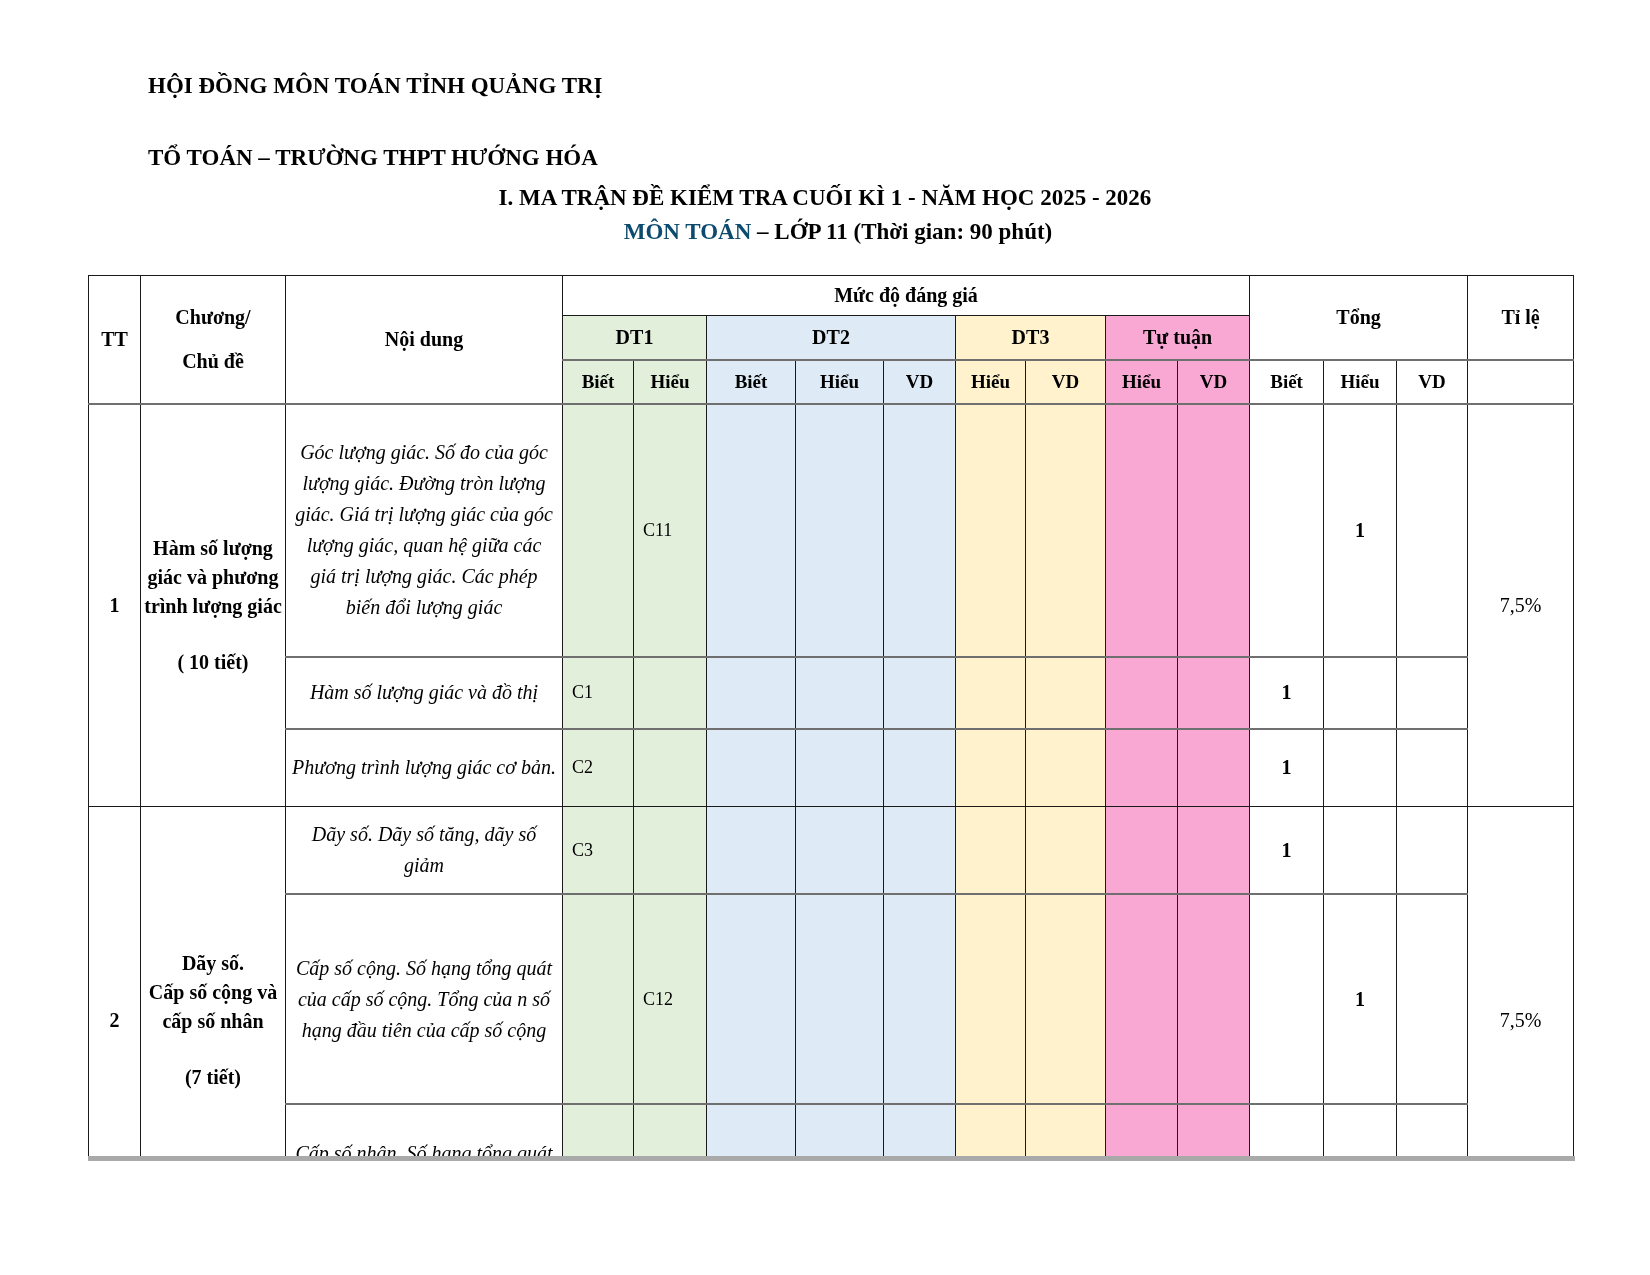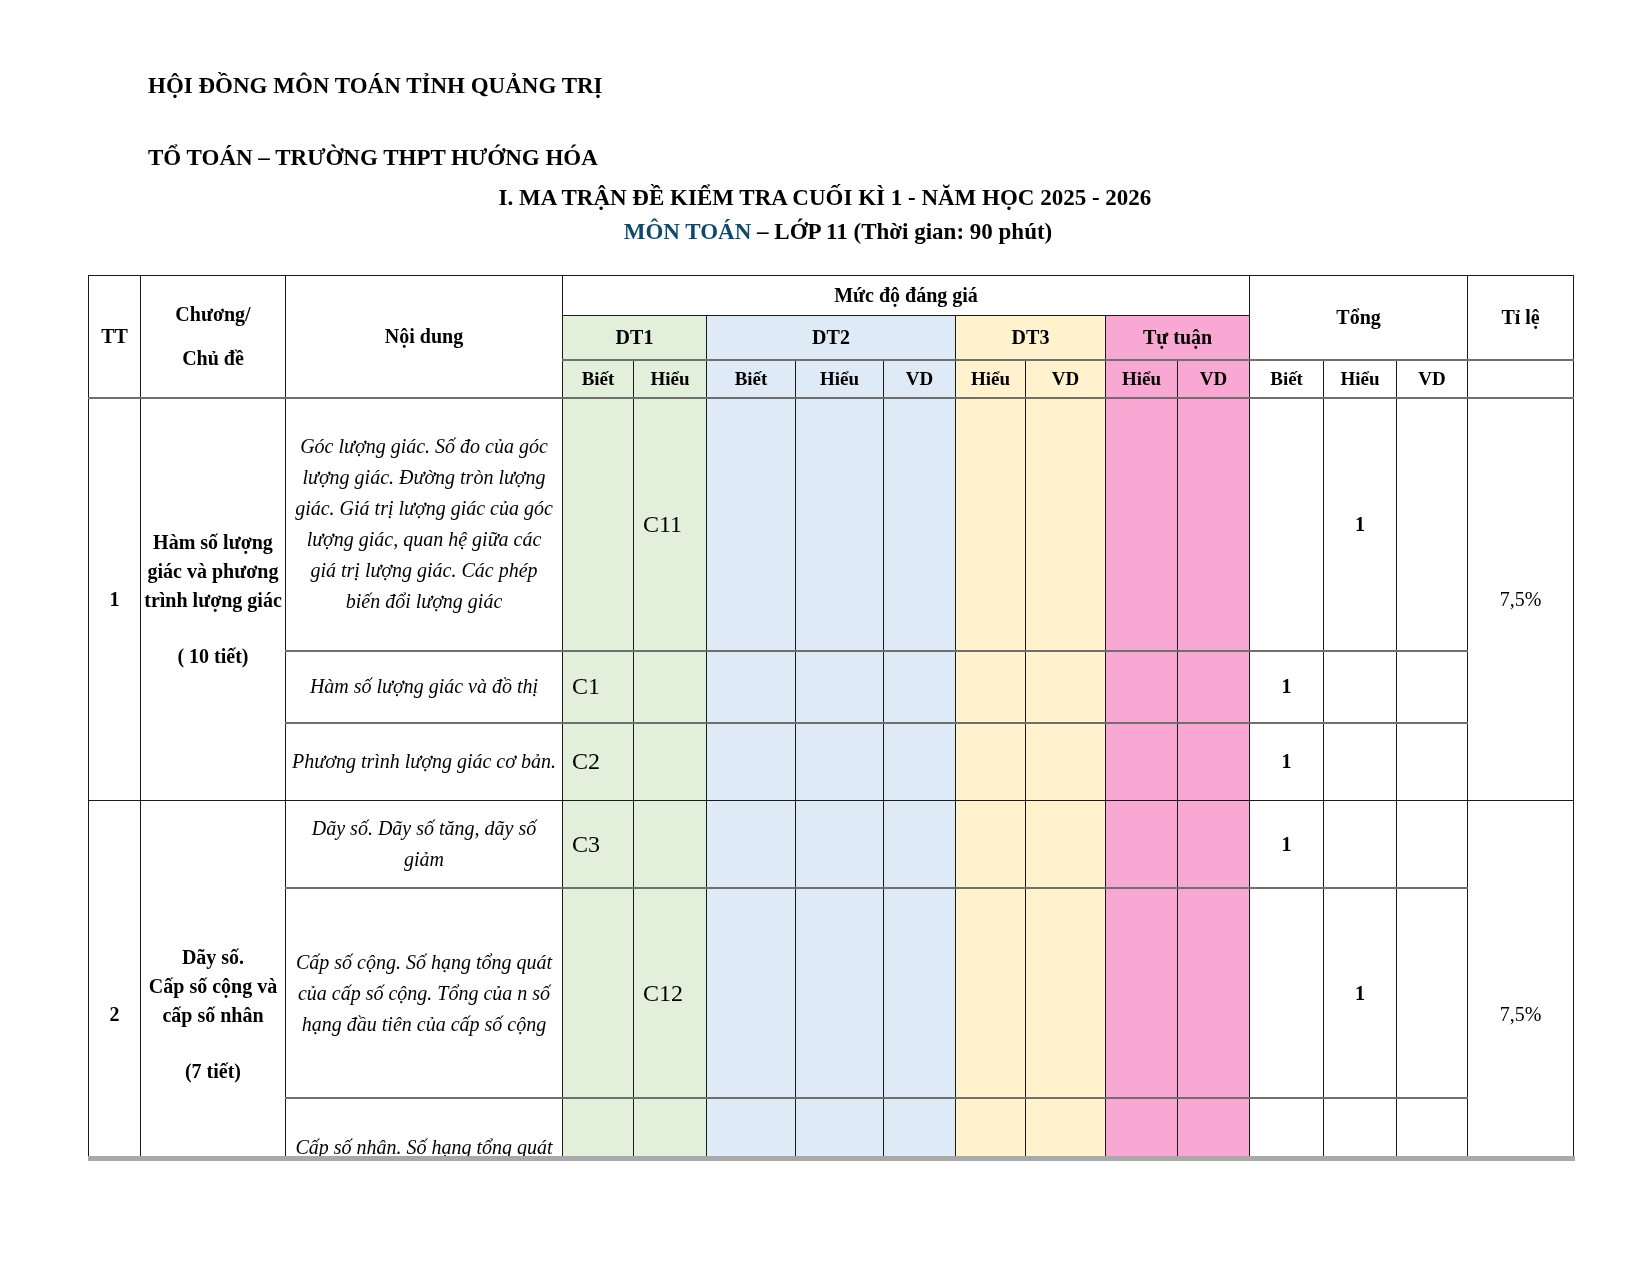--- a/index.html
+++ b/index.html
@@ -25,21 +25,21 @@
   th { font-weight:bold; font-size:20px; }
   th.lv { font-size:19px; }
   td { font-size:20px; }
 
   .g  { background:#e2efda; }
   .b  { background:#deeaf6; }
   .y  { background:#fff2cc; }
   .gr { background:#f9a8d4; }
 
   .noi { font-style:italic; line-height:31px; padding:12px 6px; }
-  .cl  { text-align:left; padding-left:9px; font-size:24px; font-style:normal; }
+  .cl  { text-align:left; padding-left:9px; font-size:18px; font-style:normal; }
   .tn  { font-weight:bold; }
   .tt-cell { font-weight:bold; }
   .chuong-cell { font-weight:bold; line-height:29px; padding:4px 2px; }
   .chuong-cell .dur { margin-top:27px; }
   .chuong-head div { line-height:30px; }
   .chuong-head div + div { margin-top:14px; }
   .tile-cell { font-size:20px; }
 
   tr.tk td, tr.tk th { border-top:2px solid #6f6f6f; }
 
@@ -90,21 +90,21 @@
         <th rowspan="2">Tỉ lệ</th>
       </tr>
 
       <tr style="height:44px">
         <th colspan="2" class="g">DT1</th>
         <th colspan="3" class="b">DT2</th>
         <th colspan="2" class="y">DT3</th>
         <th colspan="2" class="gr">Tự tuận</th>
       </tr>
 
-      <tr class="tk" style="height:38px">
+      <tr class="tk" style="height:44px">
         <th class="g lv">Biết</th>
         <th class="g lv">Hiểu</th>
         <th class="b lv">Biết</th>
         <th class="b lv">Hiểu</th>
         <th class="b lv">VD</th>
         <th class="y lv">Hiểu</th>
         <th class="y lv">VD</th>
         <th class="gr lv">Hiểu</th>
         <th class="gr lv">VD</th>
         <th class="lv">Biết</th>

